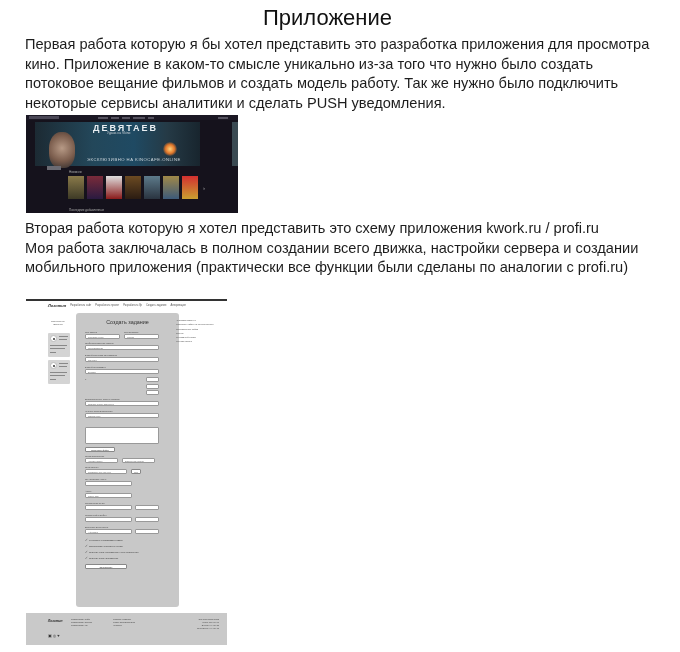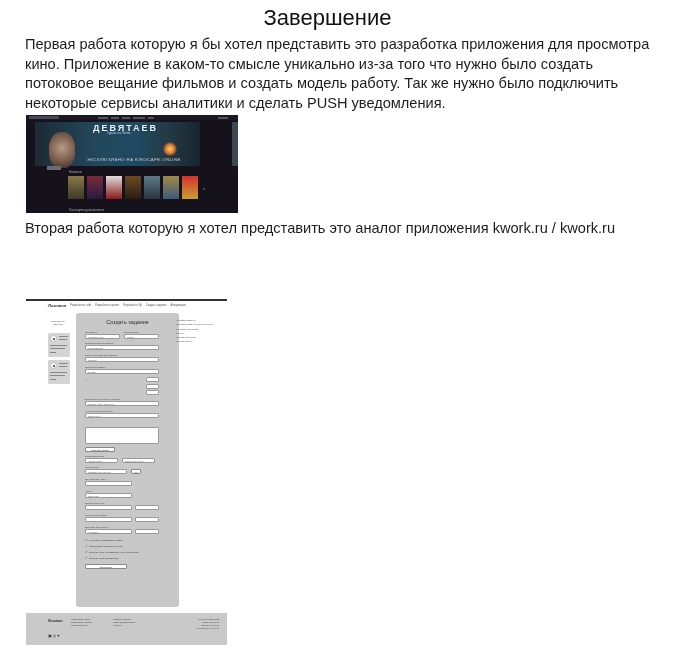--- a/index.html
+++ b/index.html
@@ -56,21 +56,21 @@
 
   .s2-right { position: absolute; left: 150px; top: 20px; font-size: 2.4px; line-height: 4.3px; color: #555; }
   .s2-footer { position: absolute; left: 0; top: 314px; width: 100%; height: 32px; background: #c9c9c9; }
   .s2-f-logo { position: absolute; left: 22px; top: 6px; font-size: 3.2px; font-weight: bold; font-style: italic; color: #222; }
   .s2-f-col { position: absolute; top: 5px; font-size: 2.3px; line-height: 3px; color: #444; white-space: nowrap; }
   .s2-f-icons { position: absolute; left: 22px; top: 20px; font-size: 4px; color: #333; letter-spacing: 1px; }
 </style>
 </head>
 <body>
 
-<div class="title">Завершение</div>
+<div class="title">Приложение</div>
 
 <div class="para para1">Первая работа которую я бы хотел представить это разработка приложения для просмотра кино. Приложение в каком-то смысле уникально из-за того что нужно было создать потоковое вещание фильмов и создать модель работу. Так же нужно было подключить некоторые сервисы аналитики и сделать PUSH уведомления.</div>
 
 <div class="shot1">
   <div class="s1-topbar">
     <div class="s1-logo"></div>
     <div class="s1-nav" style="left:72px;width:10px"></div>
     <div class="s1-nav" style="left:85px;width:8px"></div>
     <div class="s1-nav" style="left:96px;width:8px"></div>
     <div class="s1-nav" style="left:107px;width:12px"></div>
@@ -94,21 +94,22 @@
     <div class="s1-poster" style="background:linear-gradient(#6b4a22,#2b1c12)"></div>
     <div class="s1-poster" style="background:linear-gradient(#5d7a8a,#2a3440)"></div>
     <div class="s1-poster" style="background:linear-gradient(#a08848,#3d5a7a)"></div>
     <div class="s1-poster" style="background:linear-gradient(#d43030,#c8a030)"></div>
   </div>
   <div class="s1-arrow">›</div>
   <div class="s1-section2">Последние добавленные</div>
 </div>
 
 <div class="para para2">
-  <div>Вторая работа которую я хотел представить это аналог приложения kwork.ru / kwork.ru</div>
+  <div>Вторая работа которую я хотел представить это схему приложения kwork.ru / profi.ru</div>
+  <div>Моя работа заключалась в полном создании всего движка, настройки сервера и создании мобильного приложения (практически все функции были сделаны по аналогии с profi.ru)</div>
 </div>
 
 <div class="shot2">
   <div class="s2-topline"></div>
   <div class="s2-header">
     <span class="s2-logo">Логотип</span>
     <span class="s2-nav">Разработать сайт</span>
     <span class="s2-nav">Разработать проект</span>
     <span class="s2-nav">Разработать Ifp</span>
     <span class="s2-nav">Создать задание</span>

